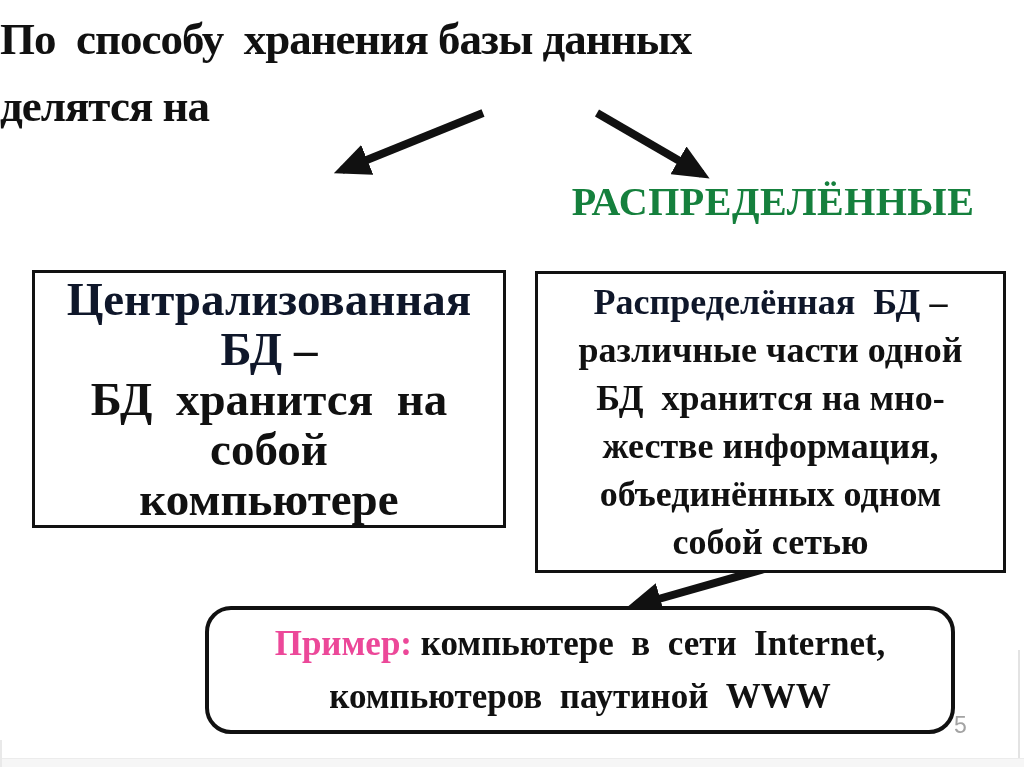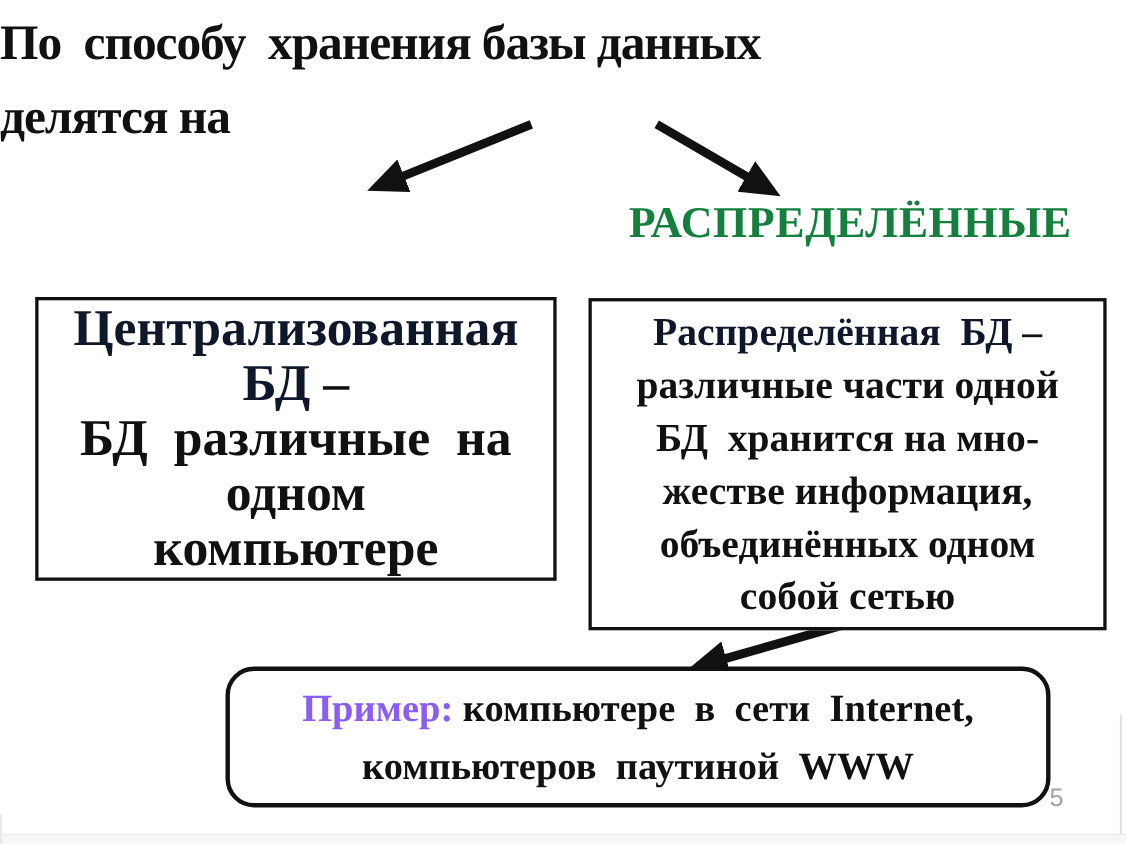--- a/index.html
+++ b/index.html
@@ -78,21 +78,21 @@
 
   .box-example {
     left: 205px; top: 606px;
     width: 750px; height: 128px;
     border-width: 4px;
     border-radius: 26px;
     font-size: 35px;
     line-height: 53px;
     padding: 0 18px;
   }
-  .example-label { color: #8b5cf6; }
+  .example-label { color: #ec4899; }
 
   
   .page-number {
     position: absolute;
     left: 954px; top: 712px;
     font-family: "Liberation Sans", "DejaVu Sans", sans-serif;
     font-weight: normal;
     font-size: 23px;
     color: #a3a3a3;
   }
@@ -138,21 +138,21 @@
     <line x1="597" y1="113" x2="702" y2="174" stroke="#111111" stroke-width="8" marker-end="url(#ah)"></line>
     <line x1="799" y1="559" x2="634" y2="606" stroke="#111111" stroke-width="8" marker-end="url(#ah)"></line>
   </svg>
 
   <div class="branch-label-right pre">РАСПРЕДЕЛЁННЫЕ</div>
 
   <div class="box box-centralized">
     <div>
       <span class="term-green pre">Централизованная  БД</span><span class="dash pre"> –</span>
     </div>
-    <div class="pre">БД  различные  на  одном</div>
+    <div class="pre">БД  хранится  на  собой</div>
     <div class="pre">компьютере</div>
   </div>
 
   <div class="box box-distributed">
     <div>
       <span class="term-green pre">Распределённая  БД</span><span class="dash pre"> –</span>
     </div>
     <div class="pre">различные части одной</div>
     <div class="pre">БД  хранится на мно-</div>
     <div class="pre">жестве информация,</div>

